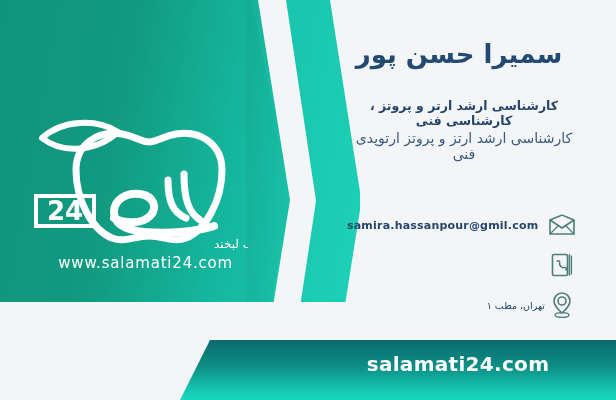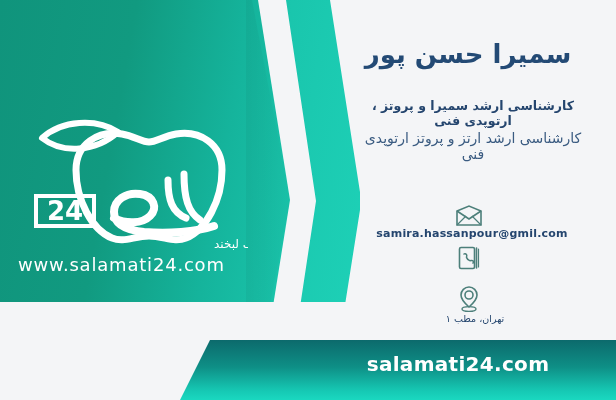--- a/index.html
+++ b/index.html
@@ -54,31 +54,31 @@
   .logo {
     position: absolute;
     left: 18px; top: 108px;
     width: 230px; height: 170px;
   }
   .logo svg { display: block; }
   .logo-url {
     position: absolute;
     left: 0; top: 146px;
     width: 215px;
-    text-align: left;
+    text-align: right;
     color: #ffffff;
-    font-size: 18px;
+    font-size: 15px;
     letter-spacing: .8px;
     font-family: "DejaVu Sans", sans-serif;
   }
 
   
   .content {
     position: absolute;
-    left: 350px; top: 0;
+    left: 341px; top: 0;
     width: 248px; height: 320px;
     direction: rtl;
   }
   .name {
     position: absolute;
     right: 15px; top: 38px;
     width: 230px;
     text-align: center;
     color: #234a75;
     font-size: 26px;
@@ -111,21 +111,20 @@
     position: absolute;
     right: 10px; top: 205px;
     width: 238px;
     direction: rtl;
   }
   .crow {
     display: flex;
     align-items: center;
     justify-content: flex-start;
     height: 40px;
-    flex-direction: column;
   }
   .crow .ic {
     width: 34px;
     min-width: 34px;
     display: flex;
     align-items: center;
     justify-content: center;
     color: #4c7f7a;
   }
   .crow .txt {
@@ -196,21 +195,21 @@
         </g>
 
         <text x="196" y="140" font-family="'DejaVu Sans', sans-serif" font-size="12" fill="#ffffff" text-anchor="end" direction="rtl">به راحتی یک لبخند</text>
       </svg>
       <div class="logo-url">www.salamati24.com</div>
     </div>
   </div>
 
   <div class="content">
     <div class="name">سمیرا حسن پور</div>
-    <div class="subtitle">کارشناسی ارشد سمیرا و پروتز ، ارتوپدی فنی</div>
+    <div class="subtitle">کارشناسی ارشد ارتر و پروتز ، کارشناسی فنی</div>
     <div class="subtitle-small">کارشناسی ارشد ارتز و پروتز ارتوپدی فنی</div>
 
     <div class="contacts">
 
       <div class="crow">
         <span class="ic">
           <svg width="28" height="22" viewBox="0 0 28 22" aria-hidden="true">
             <path d="M2,6 L14,1 L26,6 L26,20 L2,20 Z" fill="none" stroke="#4c7f7a" stroke-width="1.6"></path>
             <path d="M2,6 L14,14 L26,6" fill="none" stroke="#4c7f7a" stroke-width="1.6"></path>
             <path d="M2,20 L11,11 M26,20 L17,11" fill="none" stroke="#4c7f7a" stroke-width="1.2"></path>

